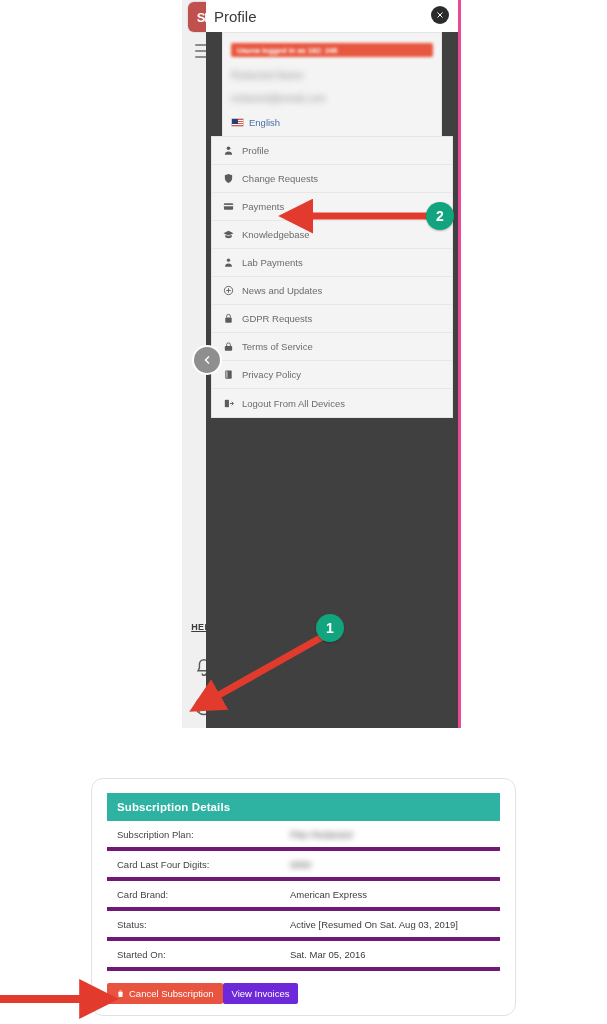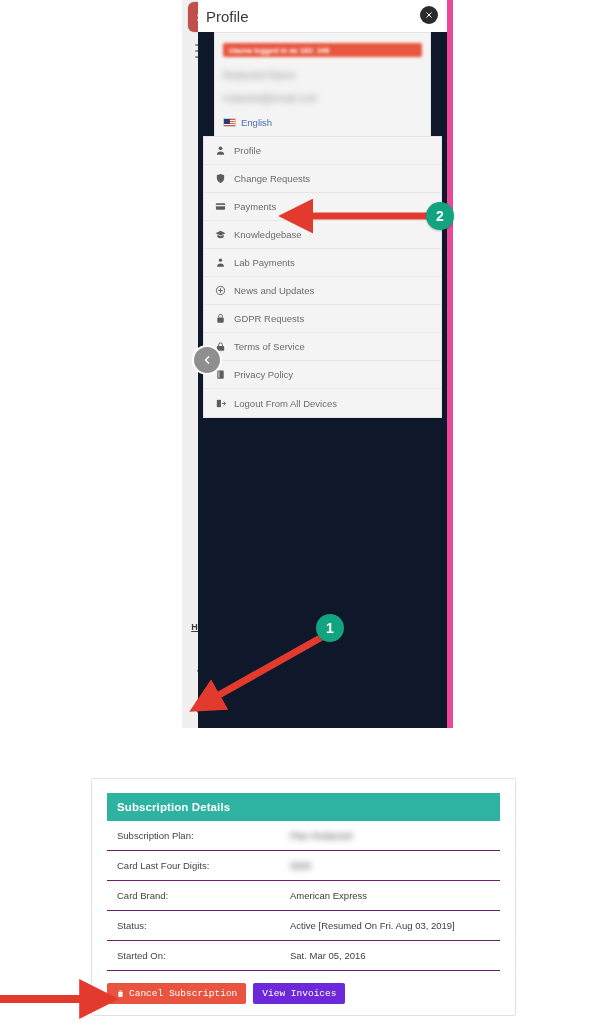--- a/index.html
+++ b/index.html
@@ -47,22 +47,22 @@
   .collapse-btn {
     position: absolute; left: 28px; top: 347px; width: 26px; height: 26px;
     border-radius: 50%; background: #8f8f8f;
     display: flex; align-items: center; justify-content: center;
     z-index: 6; box-shadow: 0 0 0 2px #ffffff;
   }
   .collapse-btn svg { width: 12px; height: 12px; fill: #ffffff; }
 
   
   .panel {
-    position: absolute; left: 32px; top: 0; width: 255px; height: 728px;
-    background: #0f172a; border-right: 6px solid #ec4899;
+    position: absolute; left: 40px; top: 0; width: 255px; height: 728px;
+    background: #404040; border-right: 3px solid #ec4899;
   }
   .panel-header {
     position: relative; height: 32px; background: #ffffff;
     display: flex; align-items: center;
   }
   .panel-title {
     margin-left: 8px; font-size: 15px; color: #3a3a3a; font-weight: normal;
   }
   .close-btn {
     position: absolute; right: 9px; top: 6px; width: 18px; height: 18px;
@@ -108,36 +108,36 @@
     font-size: 9.5px; color: #6b6b6b;
     filter: blur(.35px);
   }
   .menu-item:last-child { border-bottom: none; }
   .menu-item .mi-icon { width: 12px; height: 12px; flex: 0 0 12px; color: #5c5c5c; display: flex; align-items: center; justify-content: center; }
   .menu-item .mi-icon svg { width: 11px; height: 11px; display: block; }
 
   
   .sub-card {
     position: absolute; left: 91px; top: 778px; width: 425px; height: 238px;
-    background: #ffffff; border: 1px solid #e2e2e2; border-radius: 2px;
+    background: #ffffff; border: 1px solid #e2e2e2; border-radius: 12px;
     padding: 14px 15px;
   }
   .sub-header {
     background: #2eb3a3; color: #ffffff; height: 28px;
     display: flex; align-items: center; padding-left: 10px;
     font-size: 11.5px; font-weight: bold; letter-spacing: .1px;
   }
   .sub-row {
     display: flex; align-items: center; height: 30px;
-    border-bottom: 1px solid #701a75; font-size: 9.5px; color: #444444;
+    border-bottom: 4px solid #701a75; font-size: 9.5px; color: #444444;
   }
   .sub-row .lbl { width: 183px; padding-left: 10px; }
   .sub-row .val { color: #3c3c3c; }
   .val-blur { filter: blur(3px); color: #b0b0b0; }
-  .sub-actions { display: flex; gap: 7px; padding-top: 12px; font-family: Liberation Mono, monospace; }
+  .sub-actions { display: flex; padding-top: 12px; }
   .btn {
     height: 21px; border-radius: 2px; display: inline-flex; align-items: center;
     padding: 0 9px; font-size: 9.5px; color: #ffffff; gap: 4px; white-space: nowrap;
   }
   .btn-danger { background: #e8543f; filter: blur(.5px); }
   .btn-teal { background: #6d28d9; }
   .btn svg { width: 9px; height: 9px; fill: #ffffff; }
   .marker {
     position: absolute; width: 28px; height: 28px; border-radius: 50%;
     background: #12a37f; color: #ffffff; font-size: 14px; font-weight: bold;
@@ -318,21 +318,21 @@
     <div class="sub-row">
       <span class="lbl">Card Last Four Digits:</span>
       <span class="val val-blur">0000</span>
     </div>
     <div class="sub-row">
       <span class="lbl">Card Brand:</span>
       <span class="val">American Express</span>
     </div>
     <div class="sub-row">
       <span class="lbl">Status:</span>
-      <span class="val">Active [Resumed On Fri. Aug 03, 2019]</span>
+      <span class="val">Active [Resumed On Sat. Aug 03, 2019]</span>
     </div>
     <div class="sub-row">
       <span class="lbl">Started On:</span>
       <span class="val">Sat. Mar 05, 2016</span>
     </div>
 
     <div class="sub-actions">
       <div class="btn btn-danger">
         <svg viewBox="0 0 24 24">
           <path d="M6 7h12l-1 14H7zM9 4h6v2H9z"></path>

